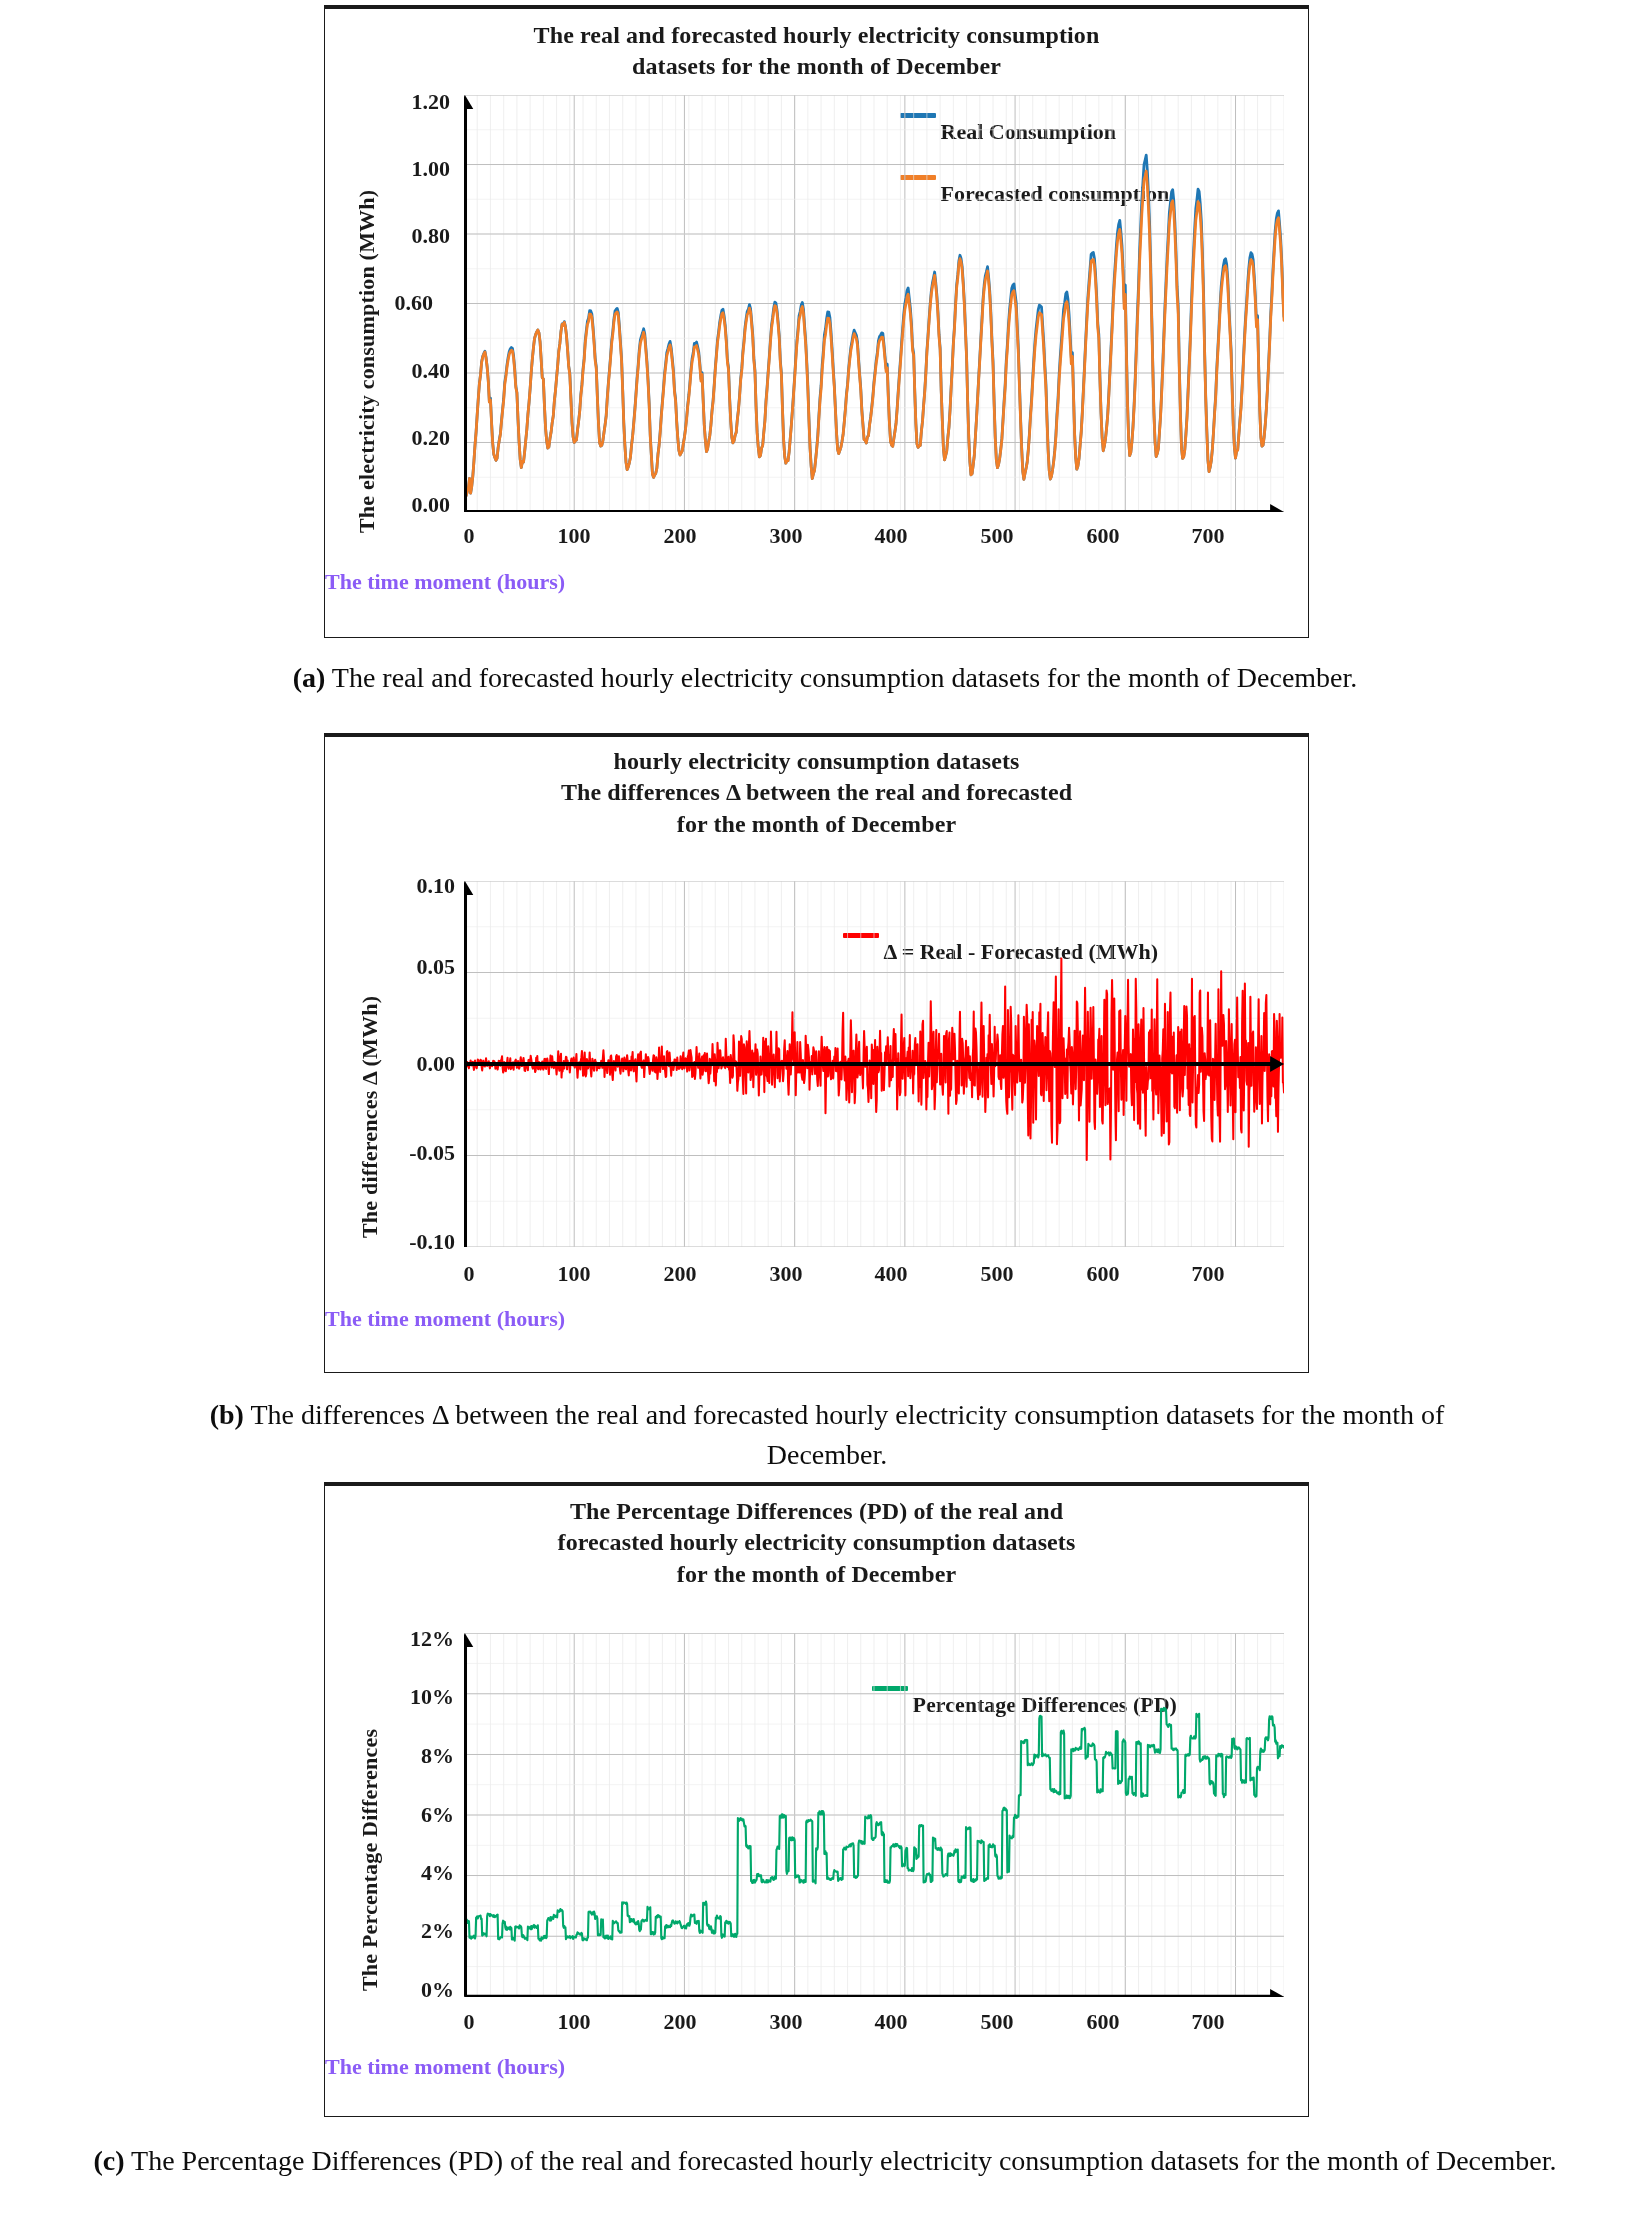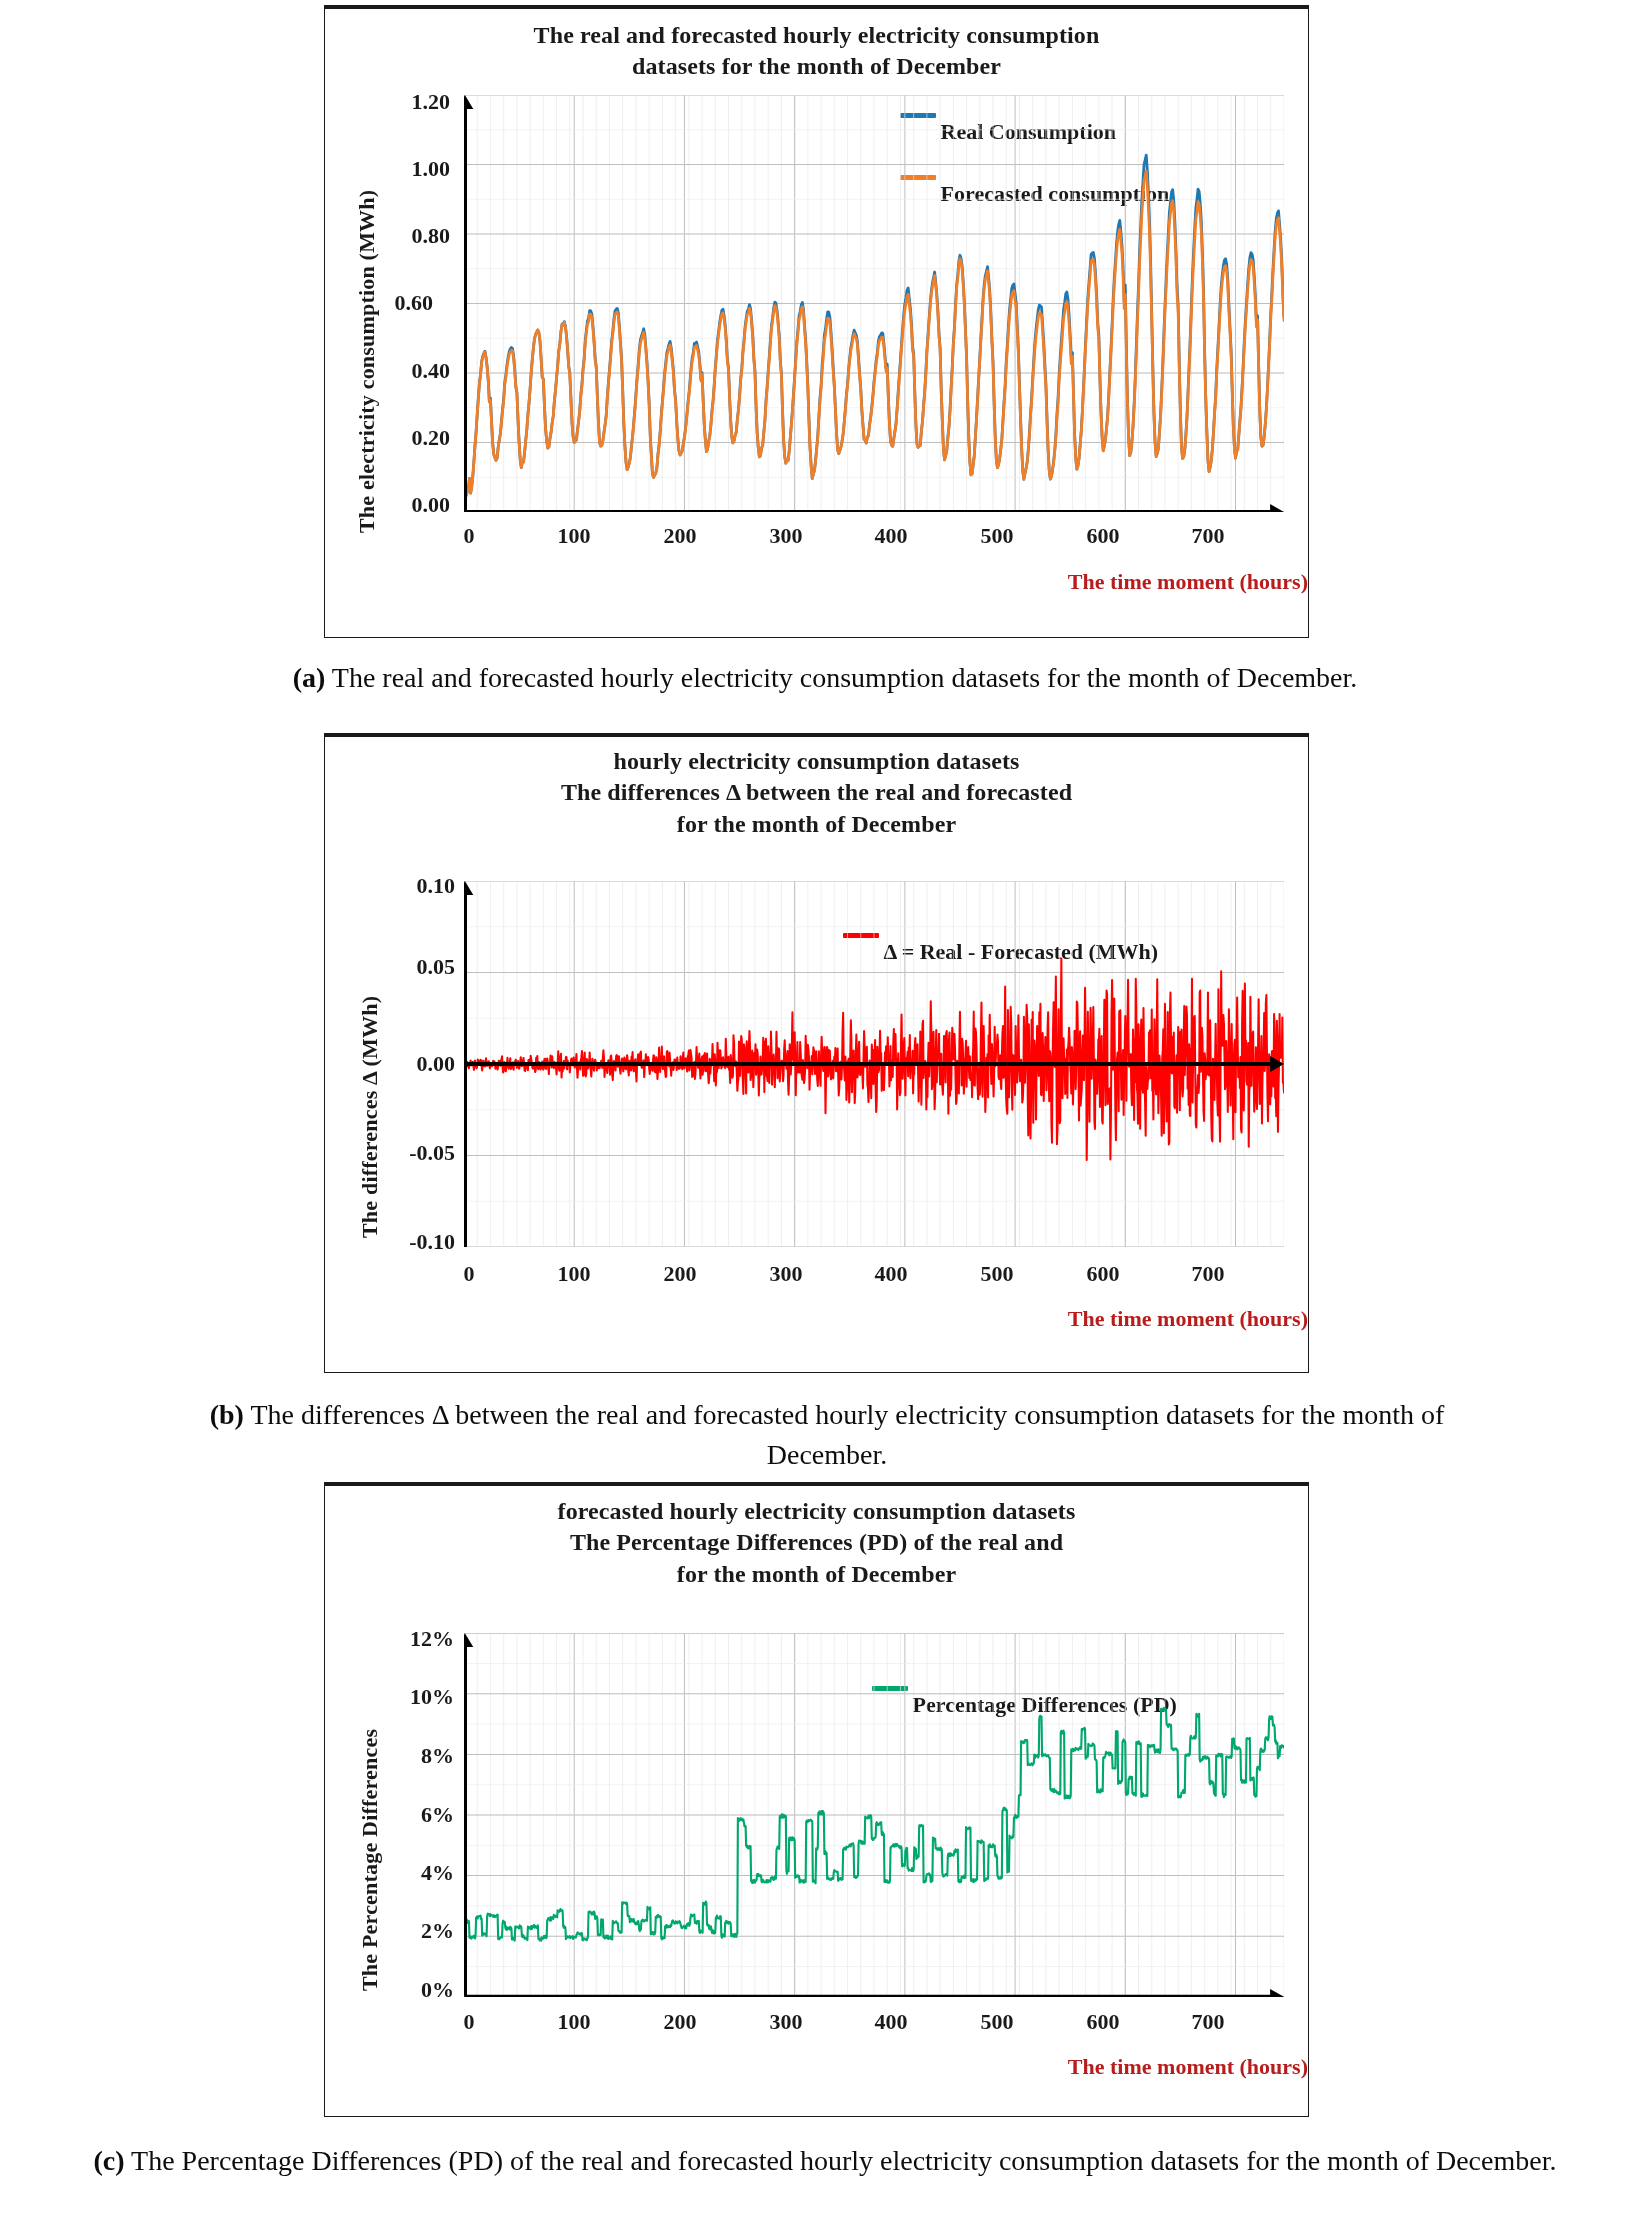--- a/index.html
+++ b/index.html
@@ -60,24 +60,24 @@
     font-size: 22px;
     color: #1a1a1a;
     letter-spacing: 0.2px;
   }
 
   
   .x-axis-title {
     position: absolute;
     left: 0;
     right: 0;
-    text-align: right;
+    text-align: left;
     font-weight: bold;
     font-size: 22px;
-    color: #b91c1c;
+    color: #8b5cf6;
   }
 
   
   .tick-y {
     position: absolute;
     text-align: right;
     font-weight: bold;
     font-size: 22px;
     color: #1a1a1a;
     transform: translateY(-50%);
@@ -424,22 +424,22 @@
   </div>
 
   <div class="caption" style="left:171px; top:1395px; width:1312px;">
     <span><b>(b)</b></span><span> The differences Δ between the real and forecasted hourly electricity consumption datasets for the month of December.</span>
   </div>
 
   <div class="panel" style="left:324px; top:1482px; width:985px; height:635px;">
     <div class="panel-inner">
 
       <div class="chart-title" style="top:10.2px;">
+        <div>The Percentage Differences (PD) of the real and</div>
         <div>forecasted hourly  electricity  consumption datasets</div>
-        <div>The Percentage Differences (PD) of the real and</div>
         <div>for the month of December</div>
       </div>
 
       <div class="y-axis-title" style="left:32px; top:505px;">The Percentage Differences</div>
 
       <div class="legend" style="left:547px; top:175px;">
         <div class="legend-row">
           <span class="legend-swatch" style="background:#00A86B;"></span>
           <span class="legend-label">Percentage Differences (PD)</span>
         </div>

